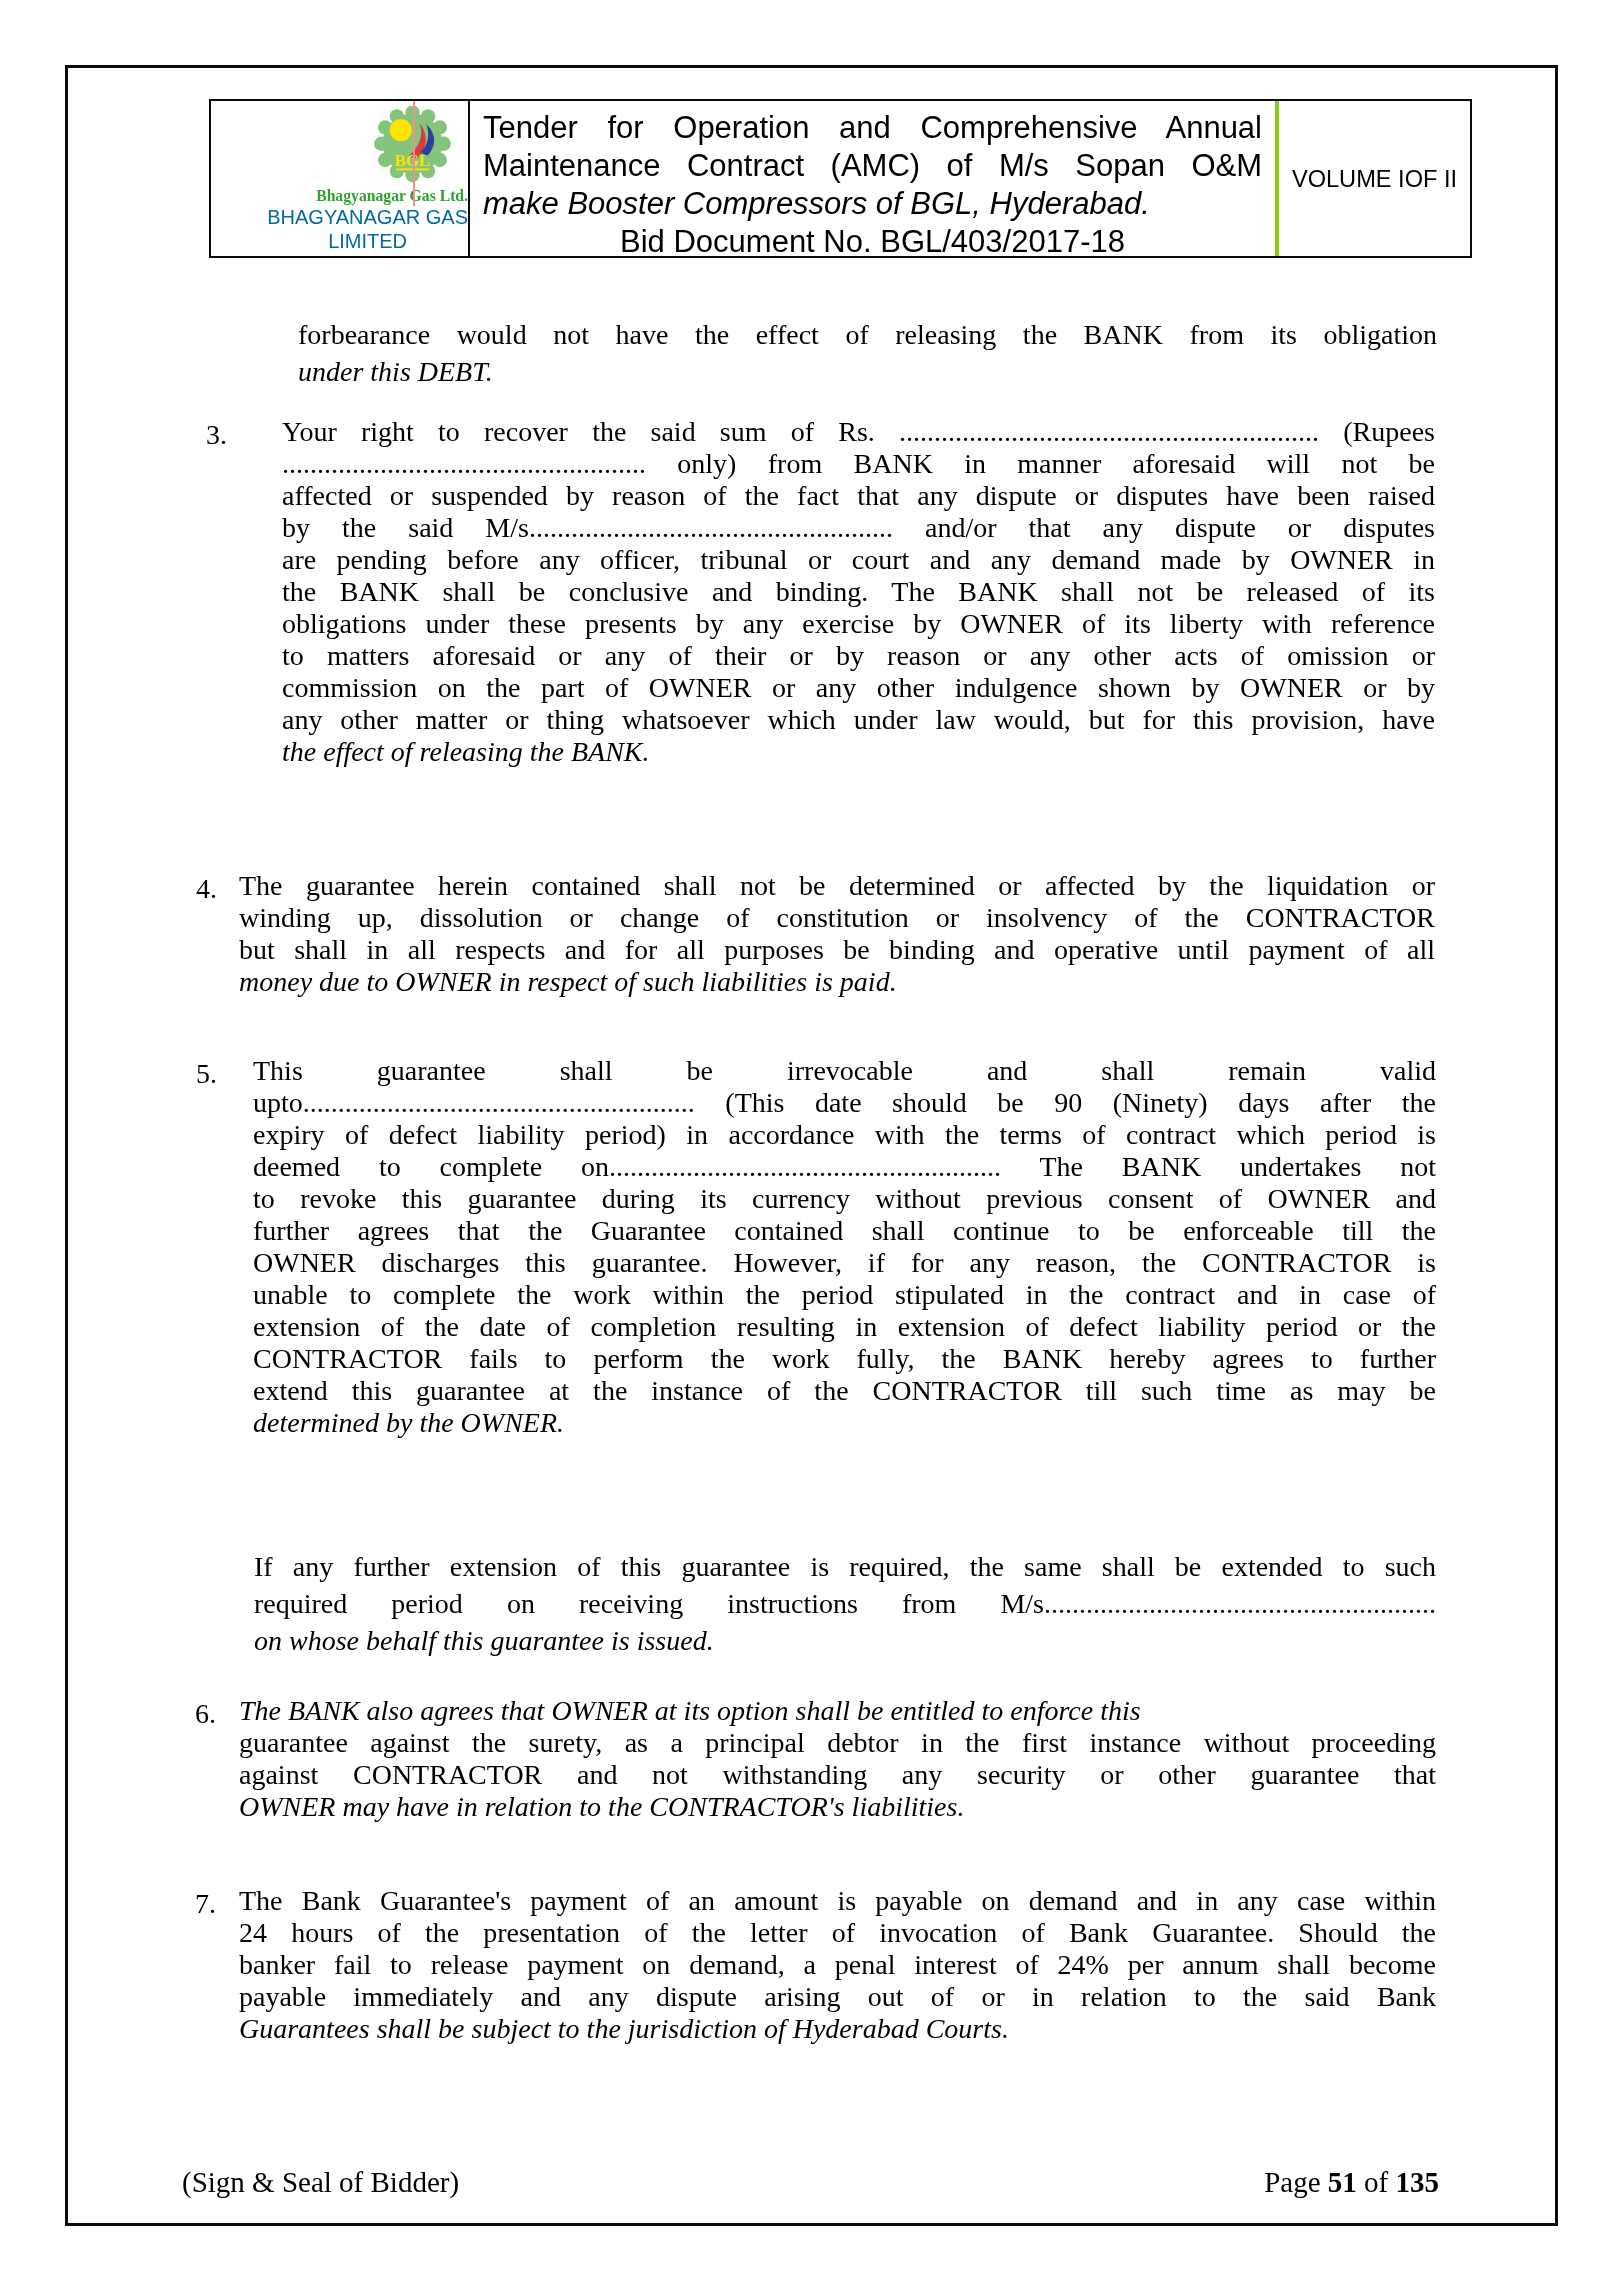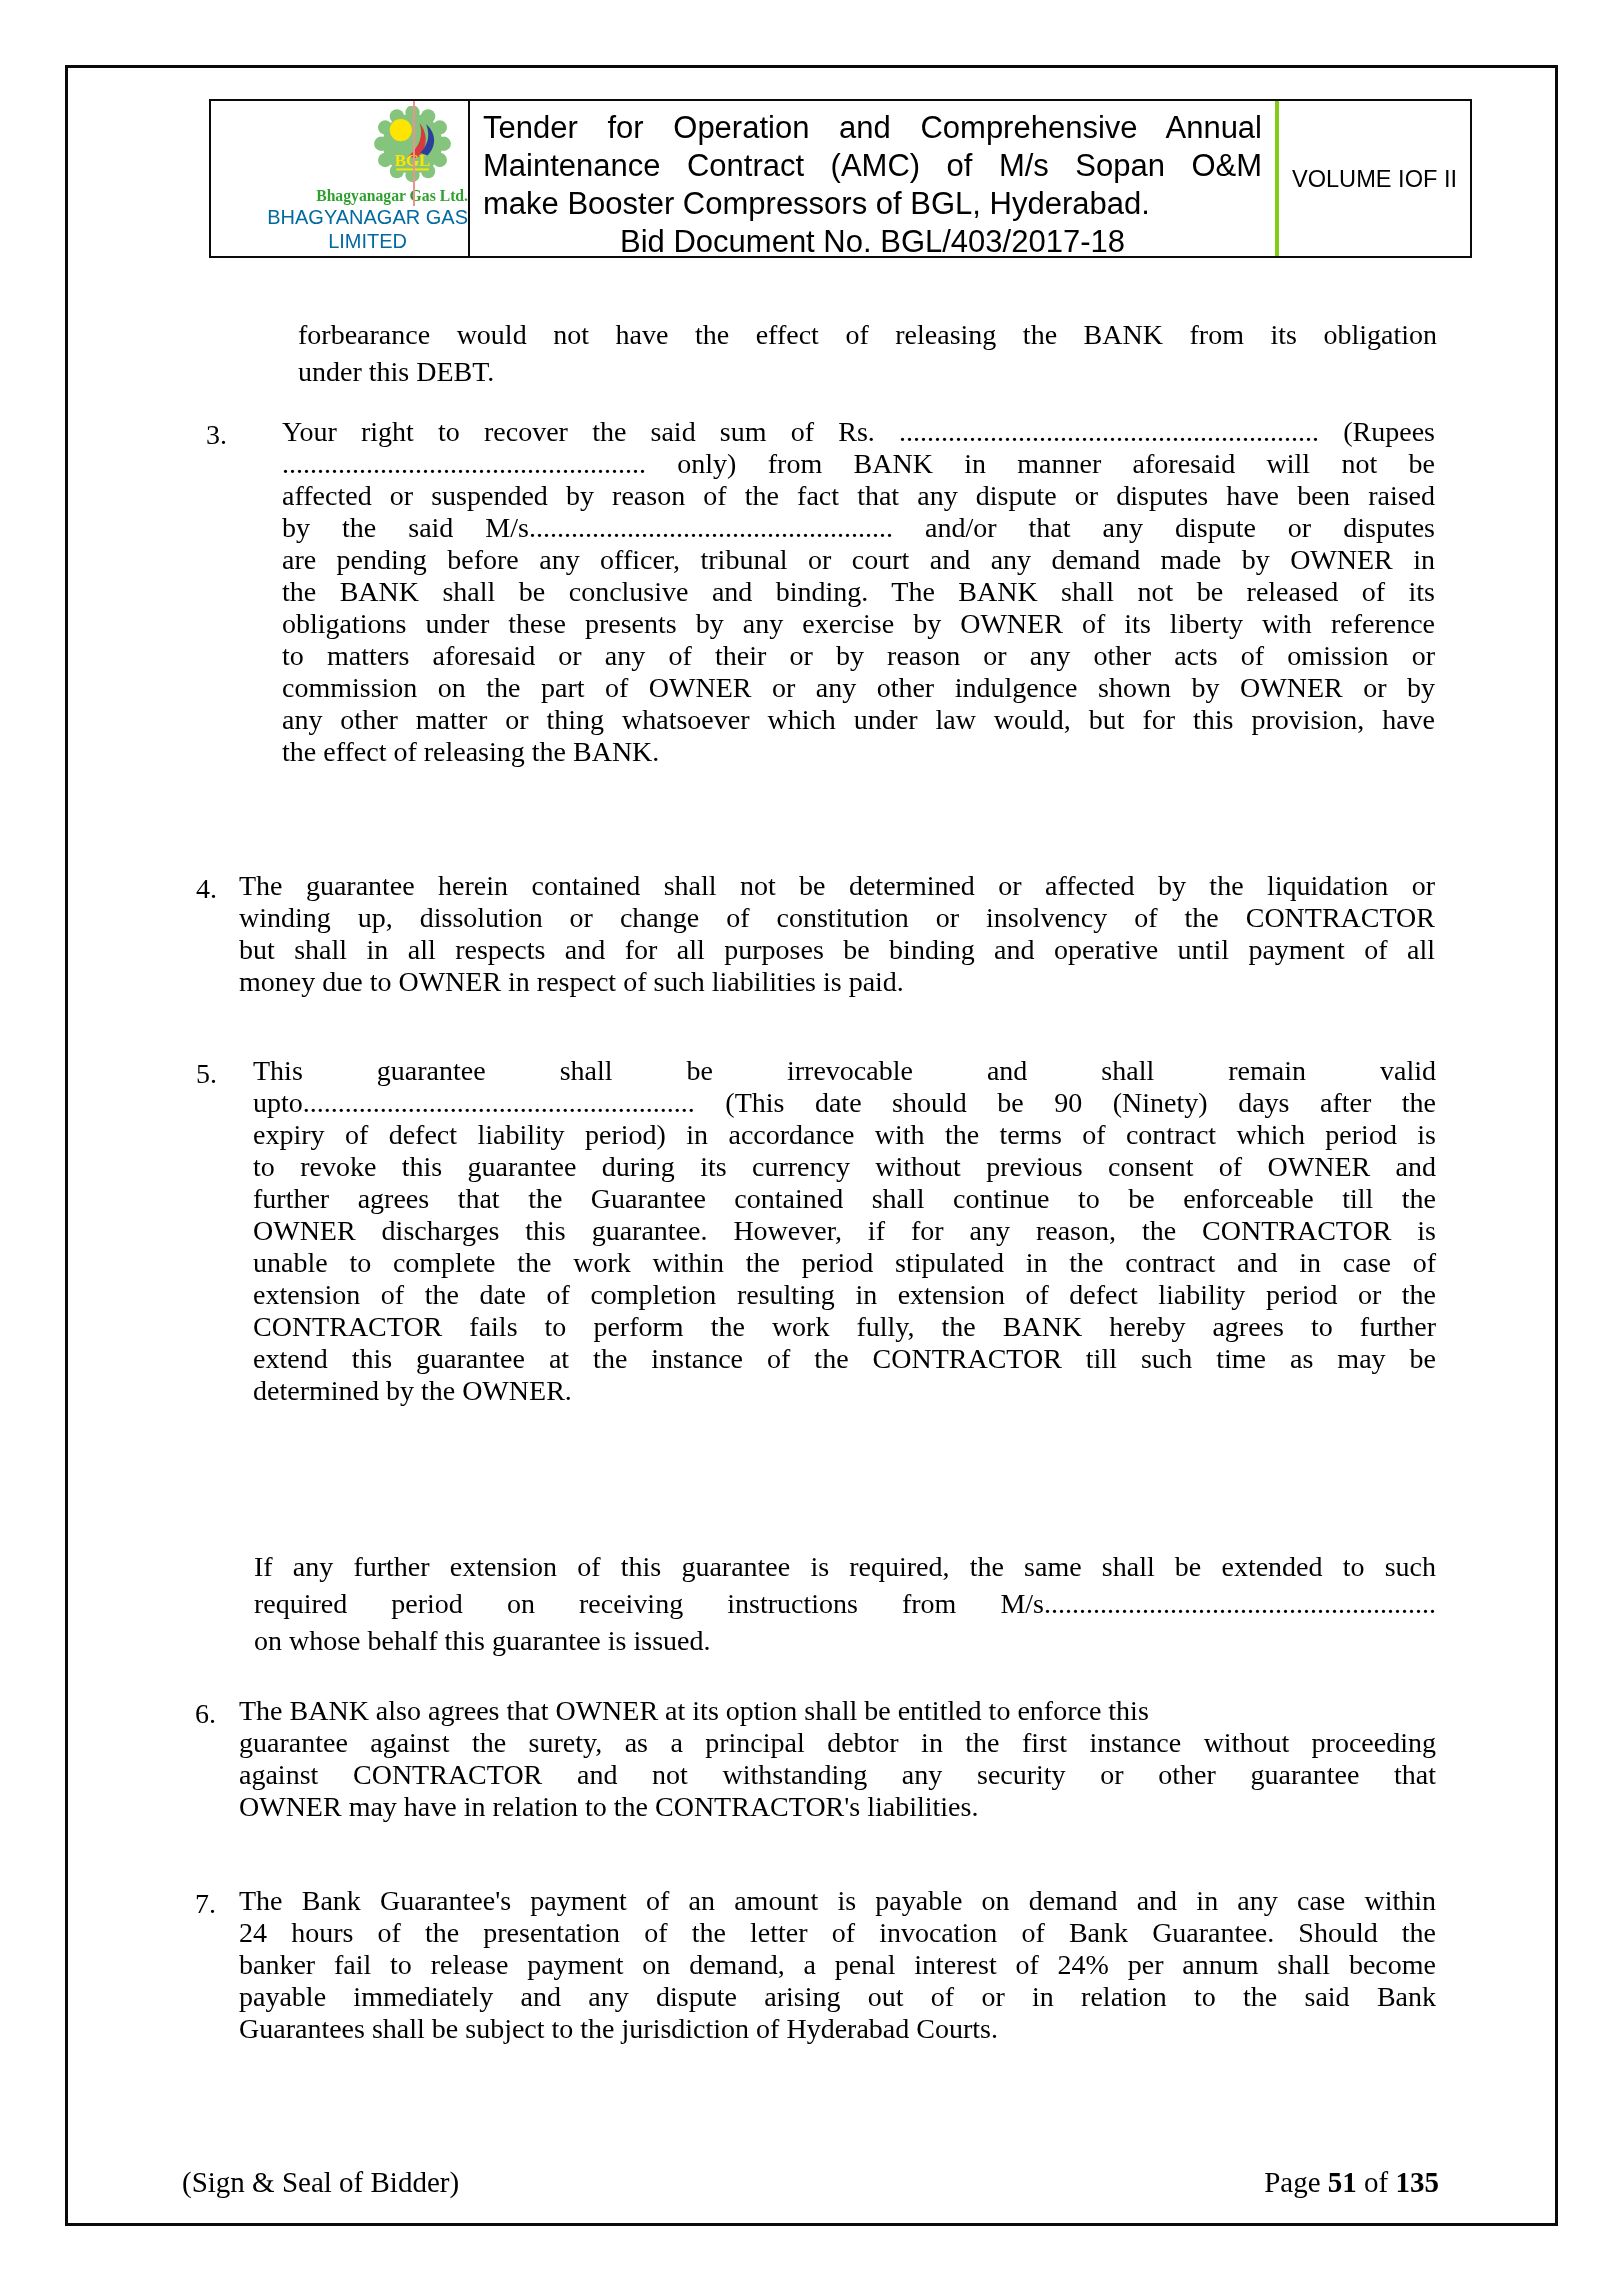--- a/index.html
+++ b/index.html
@@ -71,21 +71,21 @@
     text-align:center;
   }
   
   .block{
     position:absolute;
     font-size:28px;
   }
   .block .tl{height:37px;line-height:37px;overflow:hidden;}
   .tl{white-space:normal;}
   .a-j{text-align:justify;text-align-last:justify;}
-  .a-l{text-align:left;text-align-last:left;}
+  .a-l{text-align:left;text-align-last:left;font-style:italic;}
   .a-c{text-align:center;text-align-last:center;}
   .item{position:absolute;font-size:28px;}
   .item .num{
     position:absolute;left:0;top:0;
     height:37px;line-height:37px;
   }
   .item .txt{}
   
   .footer-left{
     position:absolute;left:182px;top:2165px;
@@ -183,20 +183,21 @@
         <div class="tl a-l">money due to OWNER in respect of such liabilities is paid.</div>
       </div>
   </div>
 
   <div class="item" style="left:196px;top:1055px;width:1240px;">
     <span class="num">5.</span>
     <div class="txt" style="margin-left:57px;">
         <div class="tl a-j">This guarantee shall be irrevocable and shall remain valid</div>
         <div class="tl a-j">upto........................................................ (This date should be 90 (Ninety) days after the</div>
         <div class="tl a-j">expiry of defect liability period) in accordance with the terms of contract which period is</div>
+        <div class="tl a-j">deemed to complete on........................................................ The BANK undertakes not</div>
         <div class="tl a-j">to revoke this guarantee during its currency without previous consent of OWNER and</div>
         <div class="tl a-j">further agrees that the Guarantee contained shall continue to be enforceable till the</div>
         <div class="tl a-j">OWNER discharges this guarantee. However, if for any reason, the CONTRACTOR is</div>
         <div class="tl a-j">unable to complete the work within the period stipulated in the contract and in case of</div>
         <div class="tl a-j">extension of the date of completion resulting in extension of defect liability period or the</div>
         <div class="tl a-j">CONTRACTOR fails to perform the work fully, the BANK hereby agrees to further</div>
         <div class="tl a-j">extend this guarantee at the instance of the CONTRACTOR till such time as may be</div>
         <div class="tl a-l">determined by the OWNER.</div>
       </div>
   </div>

